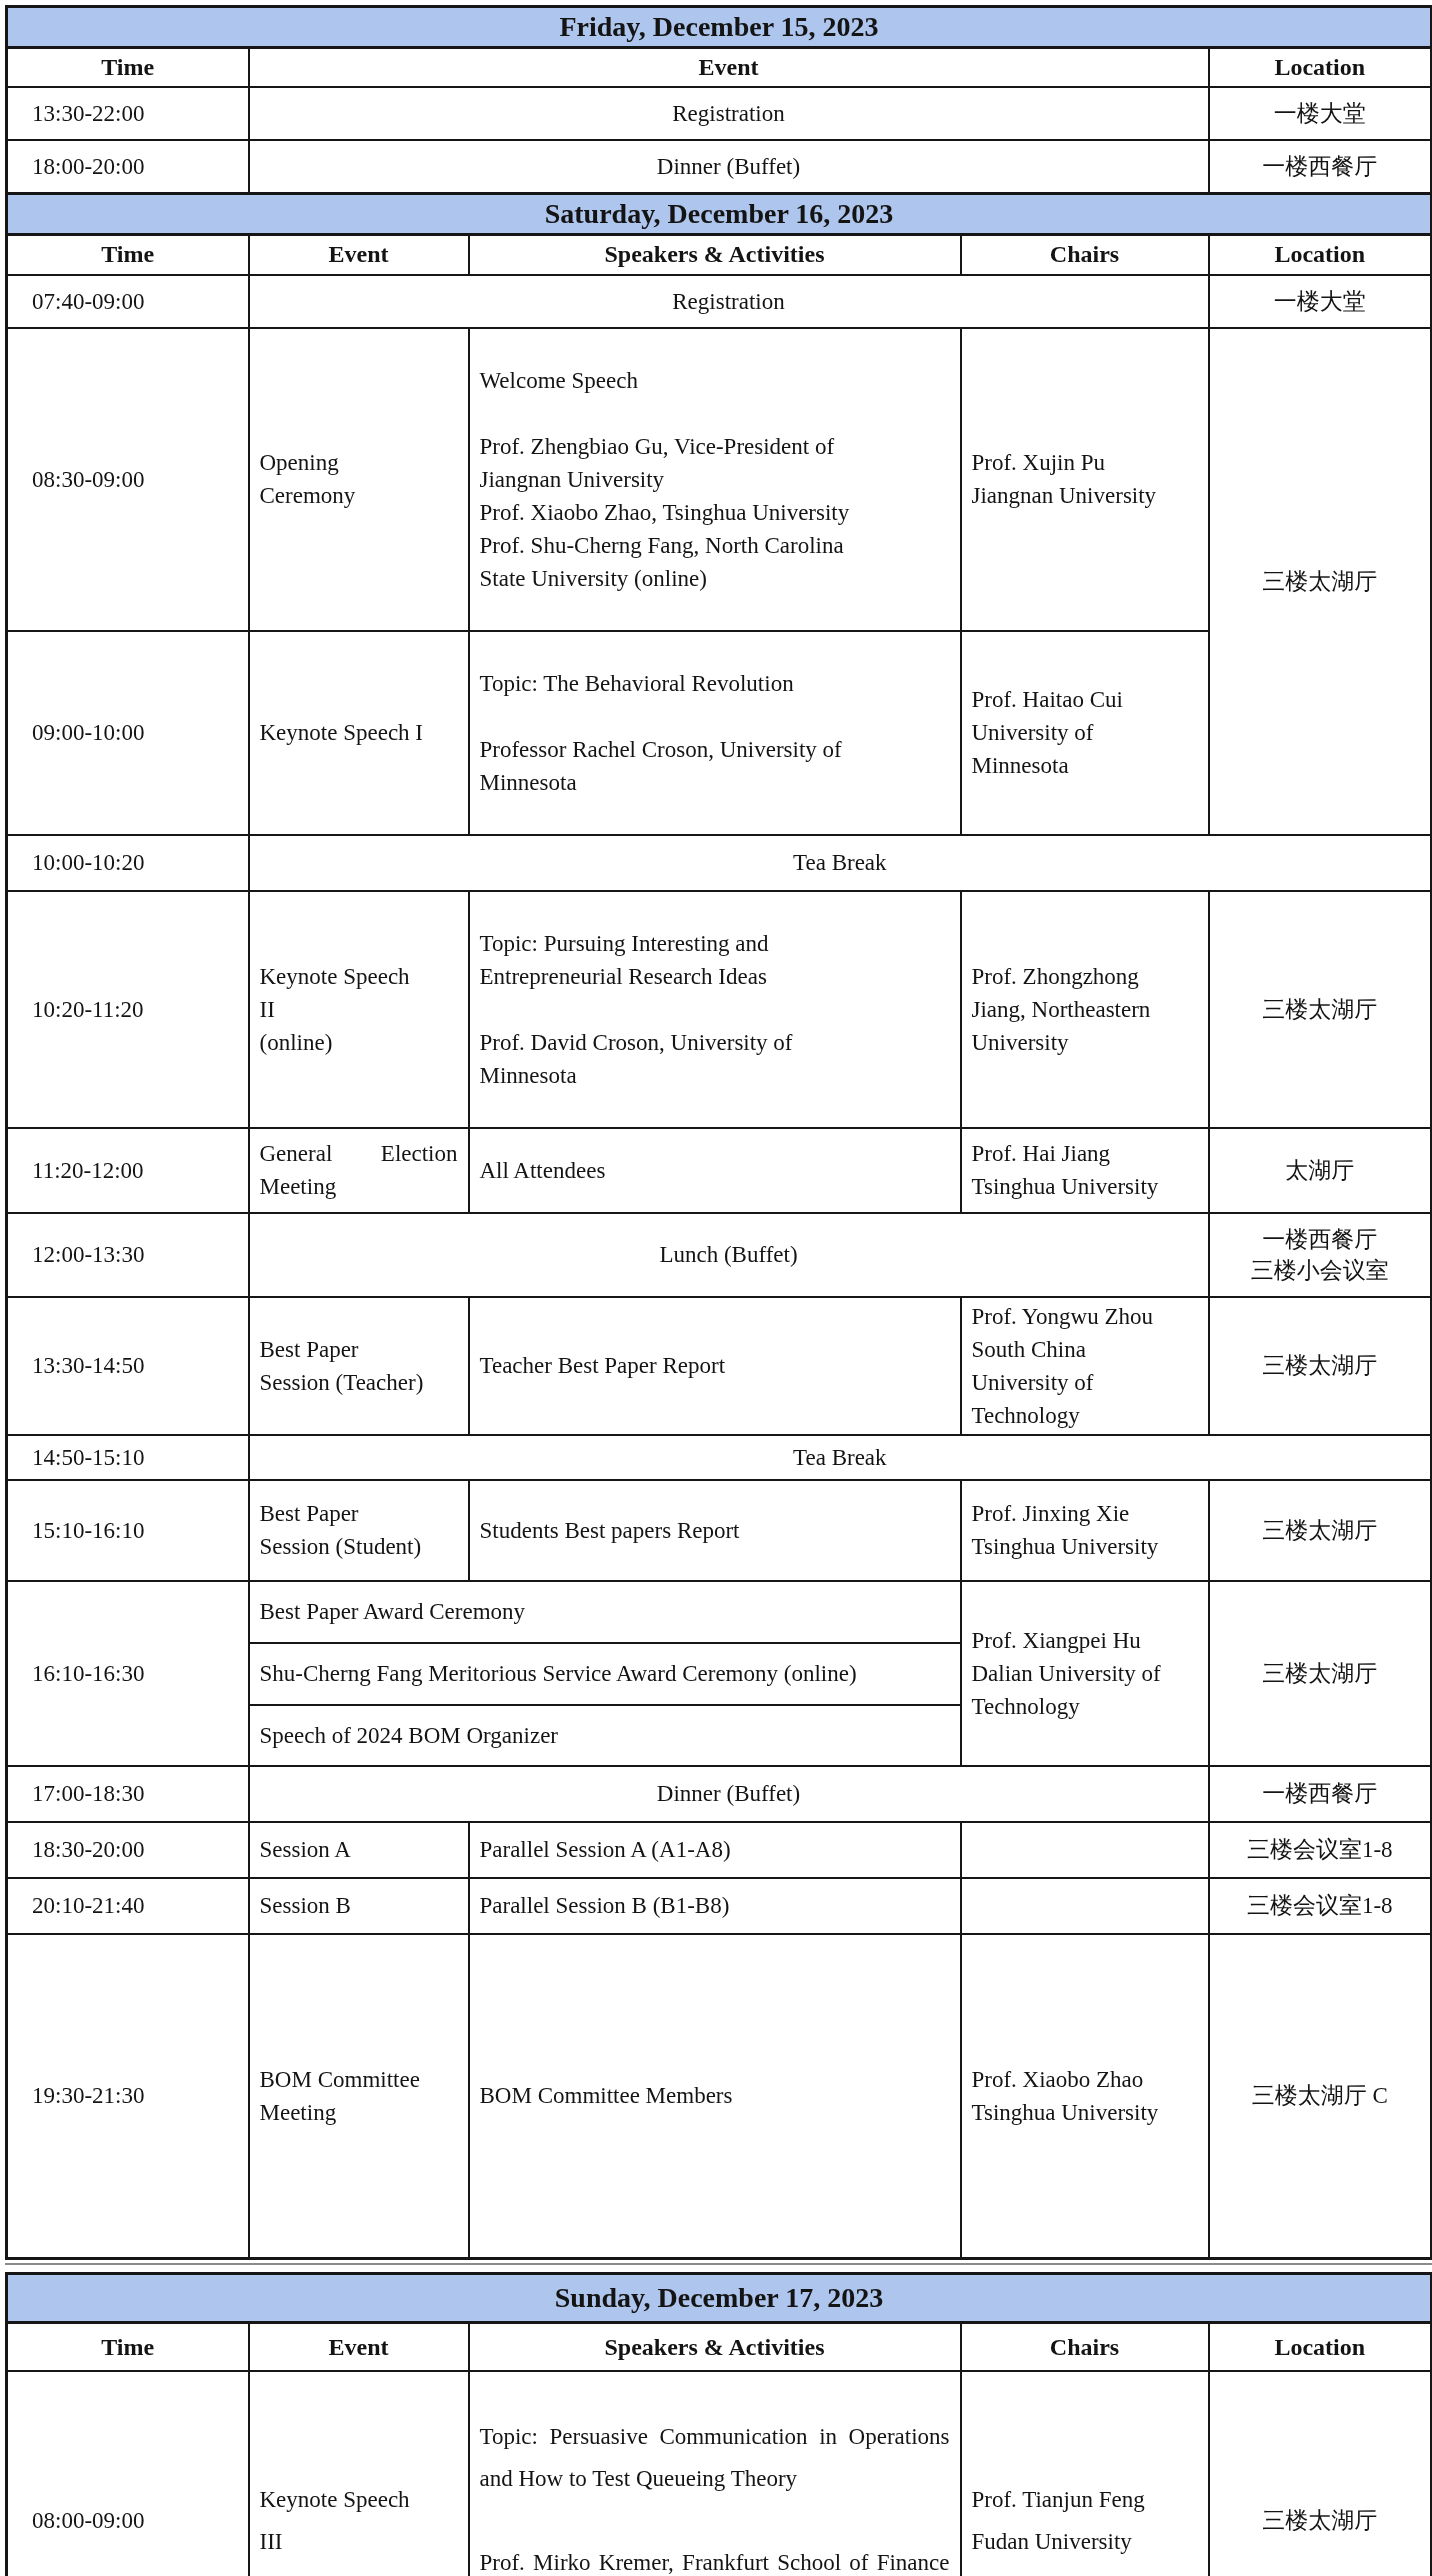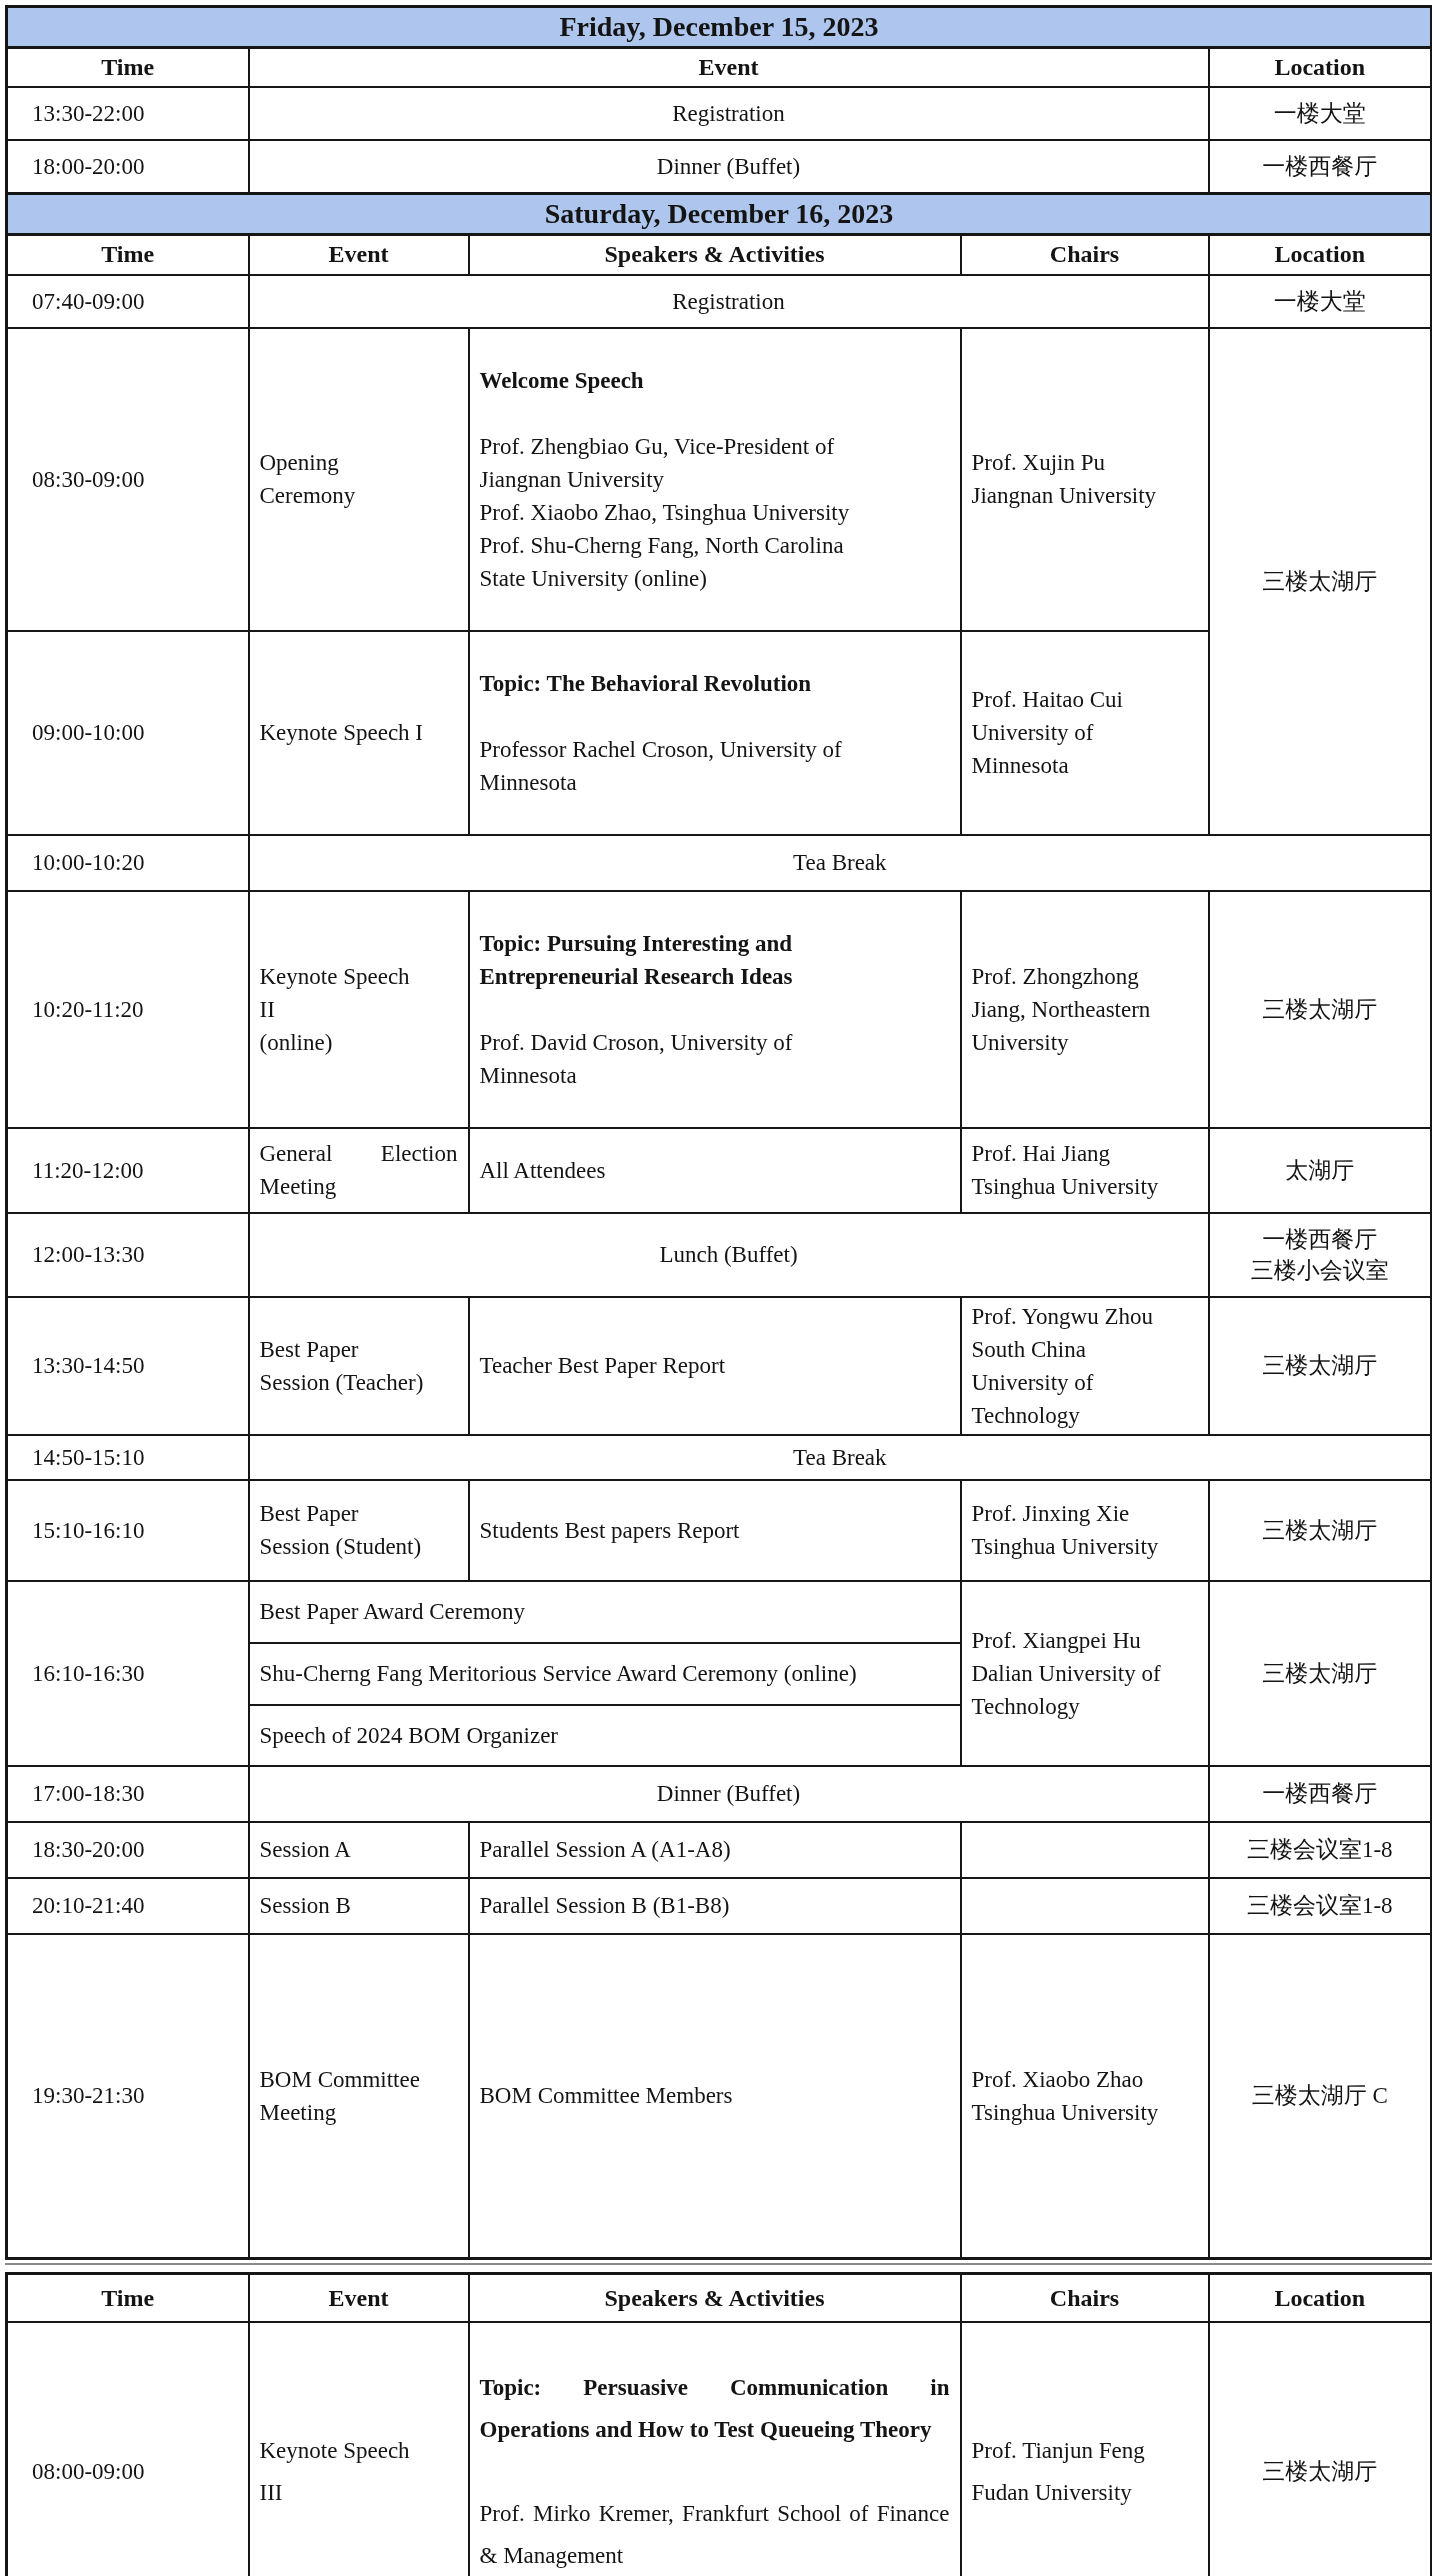--- a/index.html
+++ b/index.html
@@ -10,21 +10,21 @@
   .c-chairs { width:248px; } .c-location { width:223px; }
   td { border:2px solid #161616; padding:2px 10px; font-size:23px; vertical-align:middle;
        white-space:pre-line; line-height:33px; overflow:hidden; }
   tr.day td { background:#aec6ed; text-align:center; font-weight:bold; font-size:28px;
               border:3px solid #161616; white-space:normal; line-height:34px; }
   td.hd { text-align:center; font-weight:bold; font-size:24px; padding:2px 4px; }
   td.time { text-align:left; padding-left:24px; }
   td.span { text-align:center; }
   td.loc { text-align:center; padding:10px 4px; line-height:31px; }
   td.ev, td.sp, td.chr { text-align:left; }
-  .b { font-weight:bold; }
+  .b { font-weight:normal; }
   td.jlast { text-align:justify; text-align-last:justify; }
   td.just div { text-align:justify; }
   table.sun td { line-height:42px; }
   table.sun td.loc { line-height:36px; }
   table.sun td.hd { font-size:24px; }
   .divider { height:2px; background:#8a8a8a; margin:3px 0 7px 0; width:1429px; }
 </style>
 </head>
 <body>
 
@@ -209,20 +209,23 @@
 
   <table class="sched sun">
     <colgroup>
       <col class="c-time">
         <col class="c-event">
         <col class="c-speakers">
         <col class="c-chairs">
         <col class="c-location">
     </colgroup>
     <tbody>
+    <tr class="day" style="height:40px">
+      <td colspan="5">Sunday, December 17, 2023</td>
+    </tr>
     <tr style="height:48px">
       <td class="hd">Time</td>
       <td class="hd">Event</td>
       <td class="hd">Speakers &amp; Activities</td>
       <td class="hd">Chairs</td>
       <td class="hd">Location</td>
     </tr>
     <tr style="height:214px">
       <td class="time">08:00-09:00</td>
       <td class="ev">Keynote Speech

